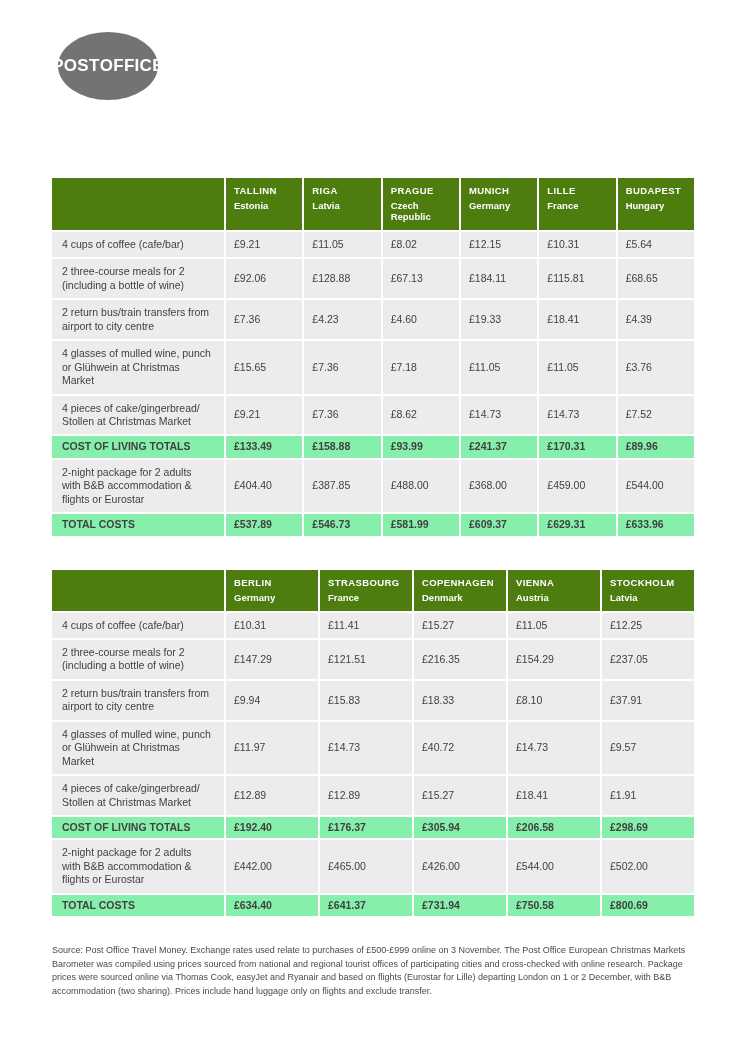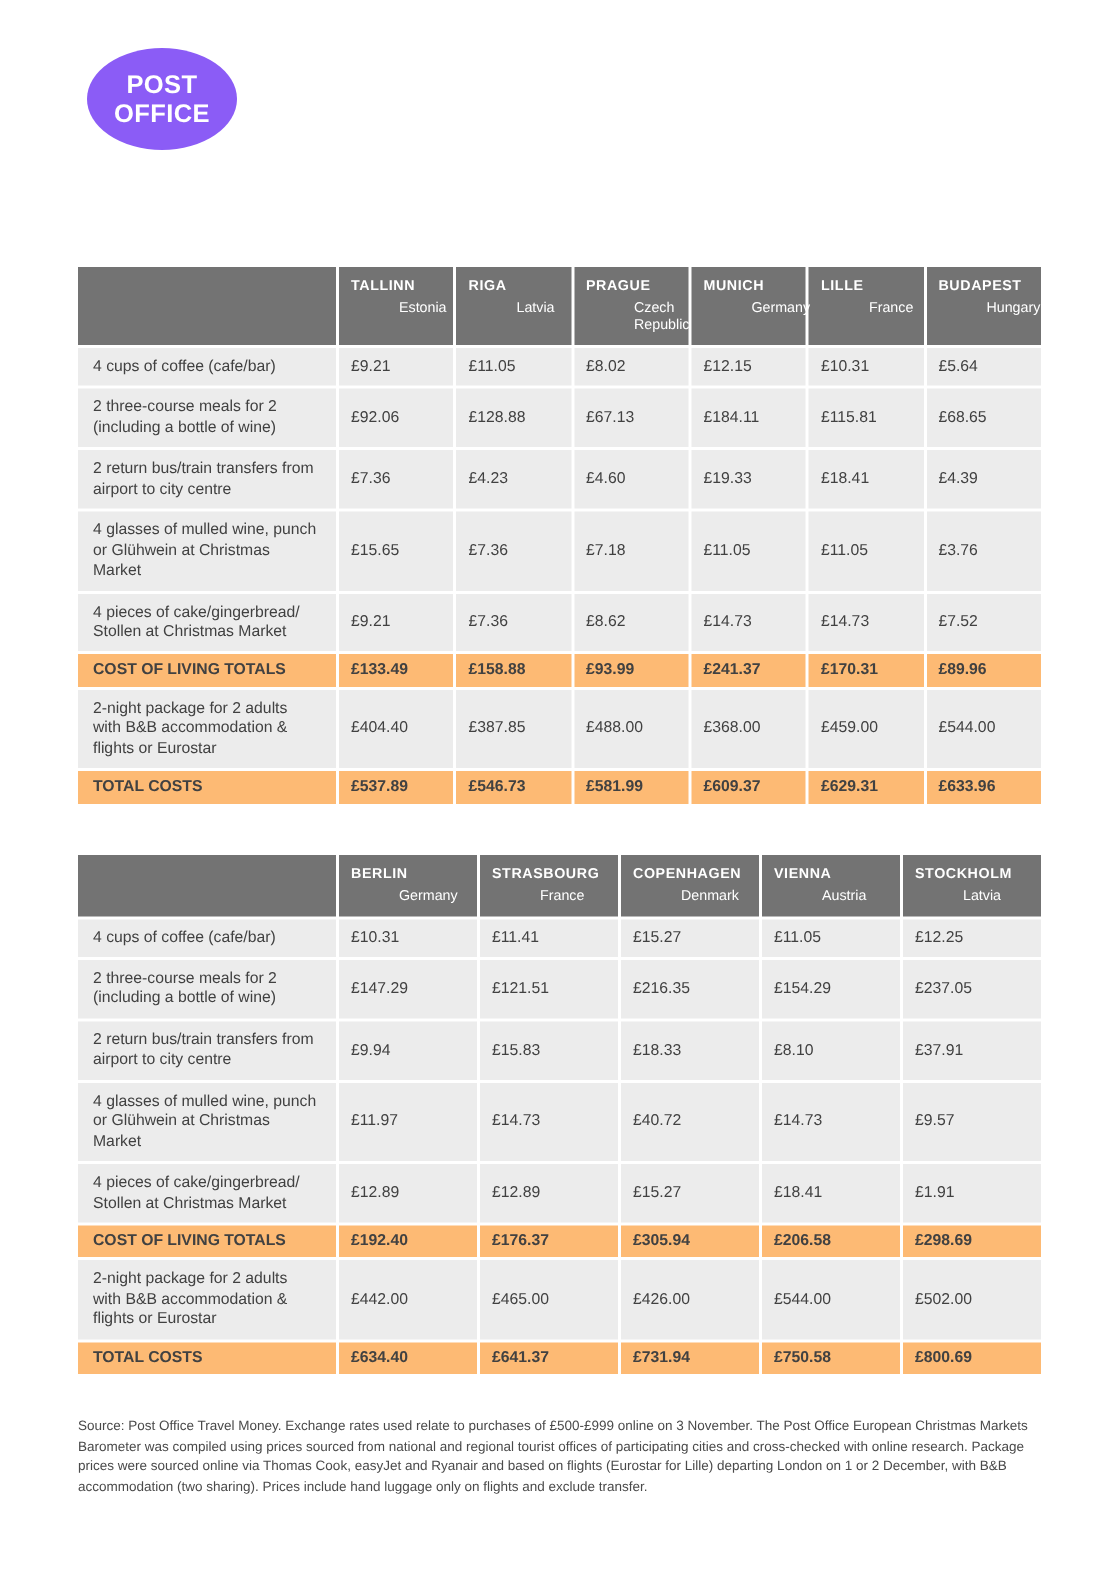--- a/index.html
+++ b/index.html
@@ -12,46 +12,46 @@
   }
 
   
   .header-row { display:flex; justify-content:space-between; align-items:flex-start; height:142px; }
   .titles { padding-top:10px; }
   .title1 { font-size:20px; font-weight:400; color:#3e3a39; letter-spacing:0.4px; }
   .title2 { font-size:20px; font-weight:700; color:#ce0f3f; letter-spacing:0.2px; margin-top:15px; }
 
   .logo { width:112px; text-align:left; margin-top:2px; }
   .logo-oval {
-    width:100px; height:68px; background:#8b5cf6; border-radius:50%;
-    color:#fff; display:flex; flex-direction:column; align-items:center; justify-content:center;
+    width:100px; height:68px; background:#737373; border-radius:50%;
+    color:#fff; display:flex; flex-direction:row; align-items:center; justify-content:center;
     font-weight:700; font-size:17px; line-height:1.12; letter-spacing:0.3px; margin-left:6px;
   }
   .logo-money { font-size:31px; color:#58585a; margin-top:5px; letter-spacing:-0.5px; }
   .logo-money .reg { font-size:8px; color:#58585a; vertical-align:baseline; margin-left:1px; }
 
   
   .tables-host { margin-top:4px; }
   table.barometer {
     border-collapse:separate; border-spacing:2px; table-layout:fixed;
     width:646px; margin-left:-2px; margin-bottom:30px;
   }
   .barometer col.col-label { width:172px; }
   .barometer th {
-    background:#737373; color:#fff; text-align:left;
+    background:#4d7c0f; color:#fff; text-align:left;
     padding:7px 8px 8px 8px; font-weight:400; vertical-align:top;
   }
   .barometer th .city { font-weight:700; font-size:9.5px; letter-spacing:0.4px; margin-bottom:4px; }
-  .barometer th .country { font-size:9.5px; font-weight:400;margin-left:32px; }
+  .barometer th .country { font-size:9.5px; font-weight:700; }
   .barometer td {
     background:#ececec; font-size:10.5px; color:#414141;
     padding:6px 8px; vertical-align:middle; line-height:1.28;
   }
   .barometer td.label { padding-right:12px;padding-left:10px; }
-  .barometer tr.em td { background:#fdba74; font-weight:700; padding-top:4px; padding-bottom:4px; }
+  .barometer tr.em td { background:#86efac; font-weight:700; padding-top:4px; padding-bottom:4px; }
 
   
   .footer-note {
     font-size:9px; line-height:1.5; color:#4a4a4a; width:646px; margin-top:-4px;
   }
 </style>
 </head>
 <body>
 
 <div class="page">

